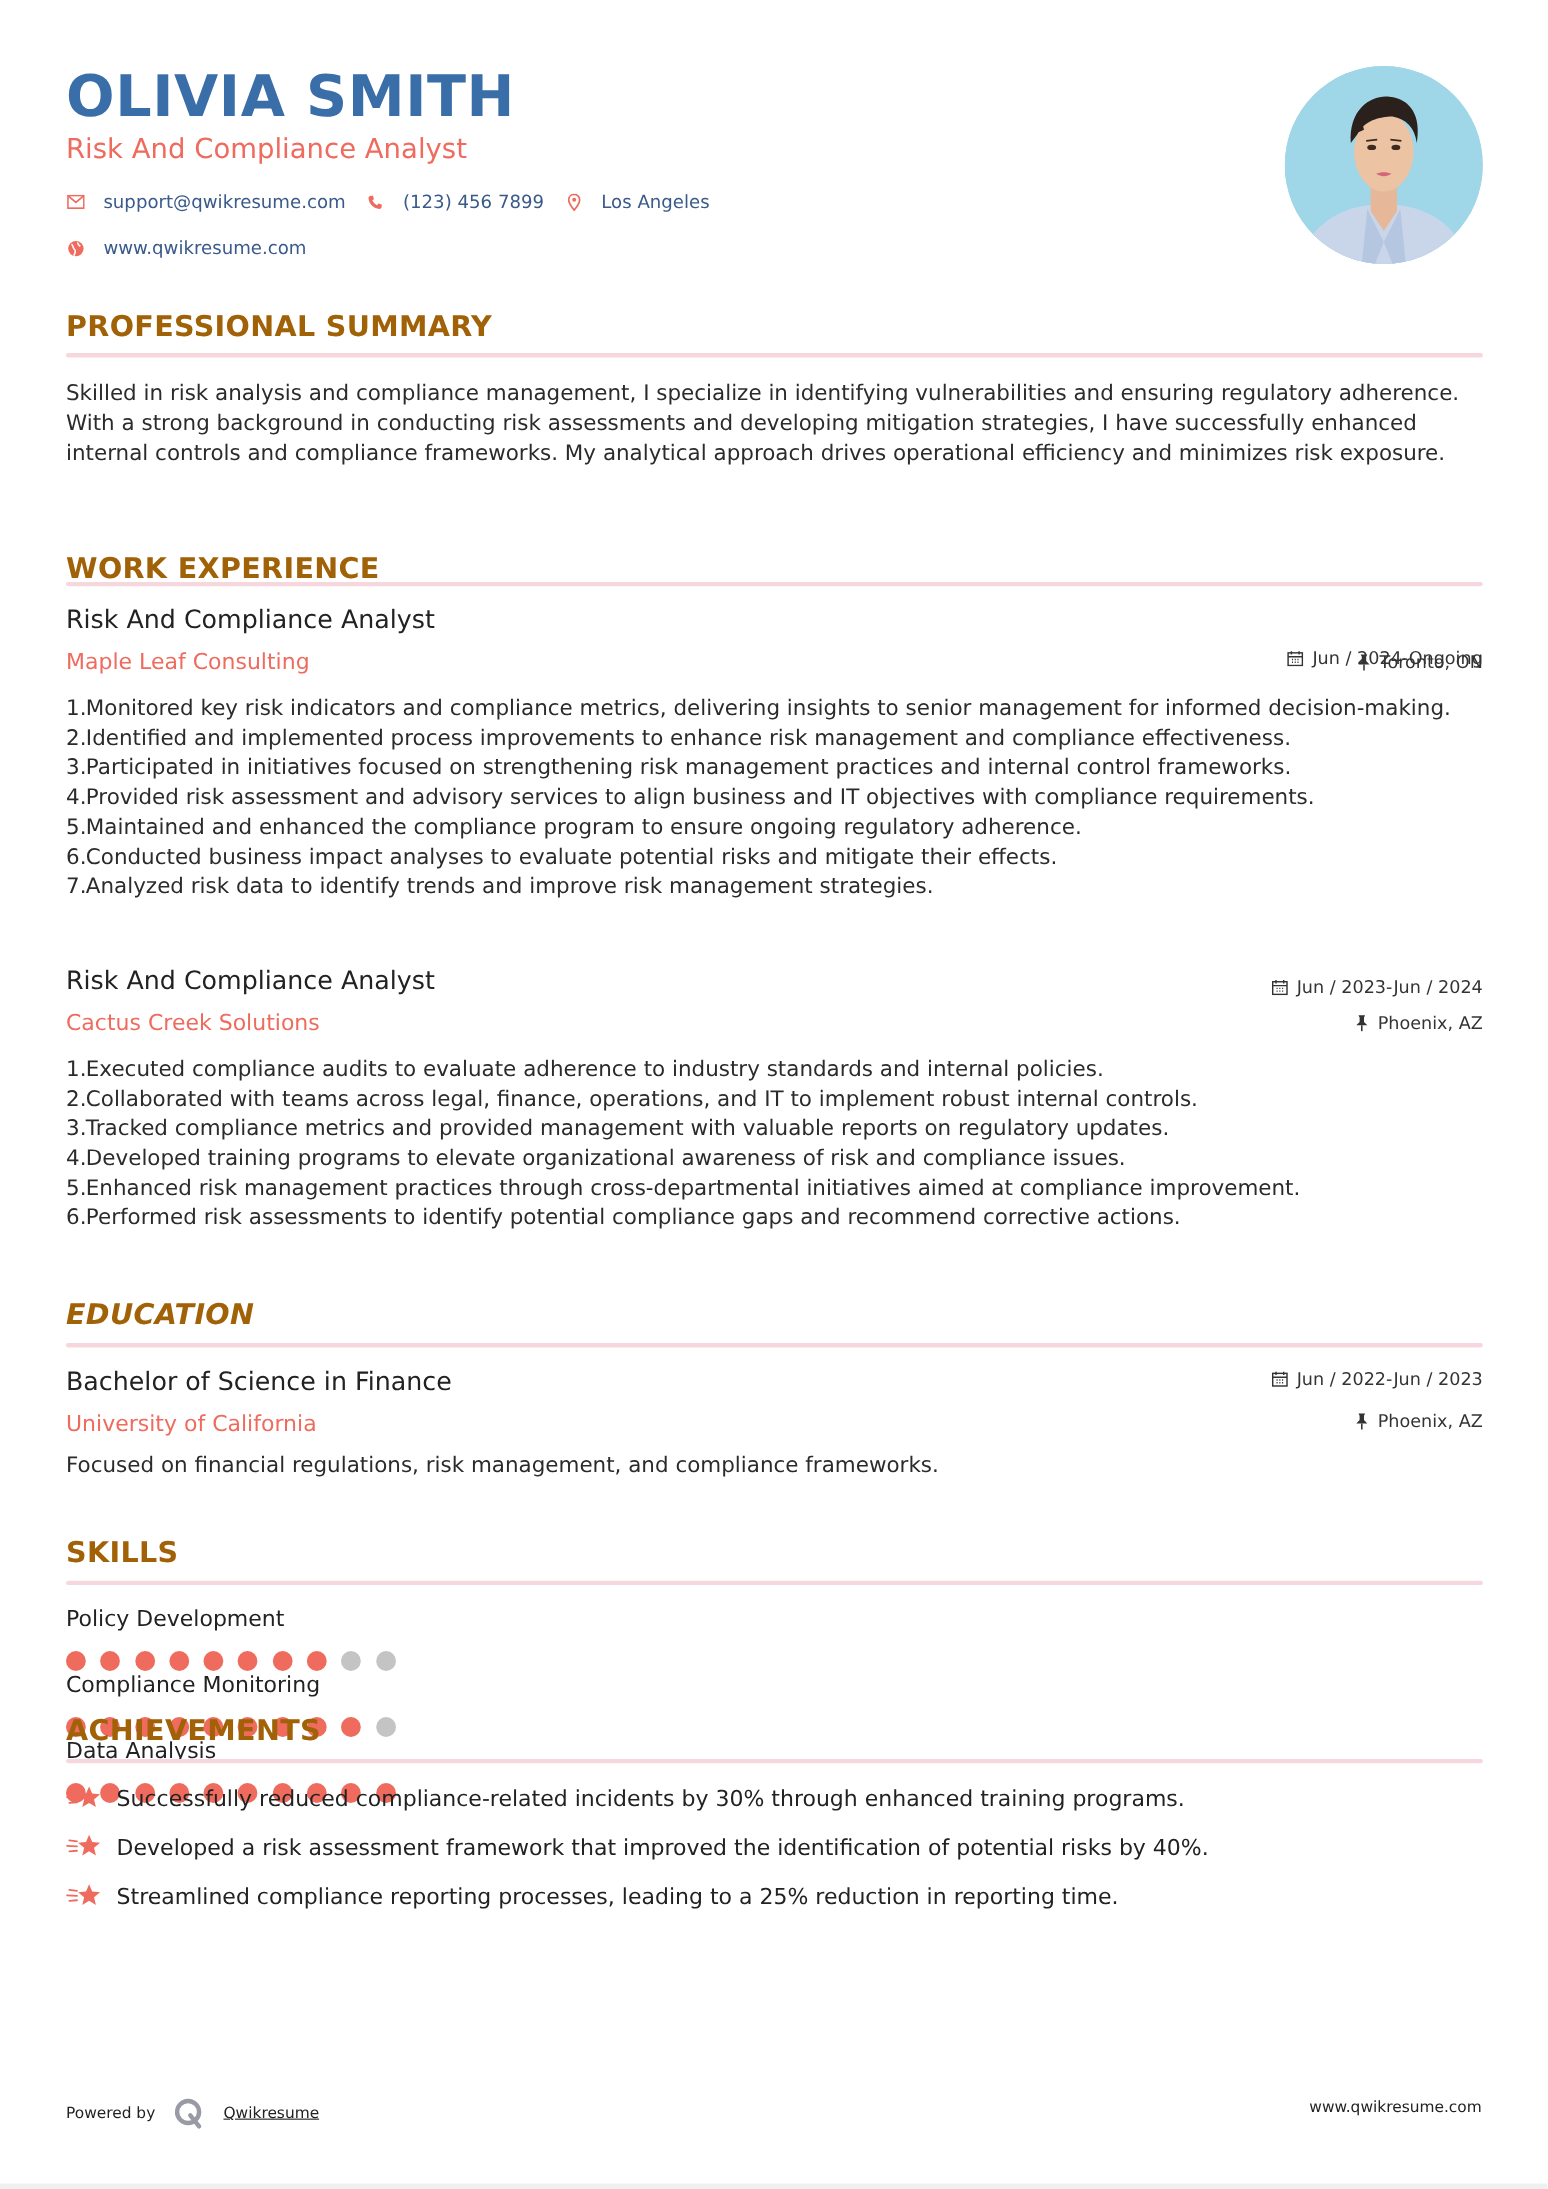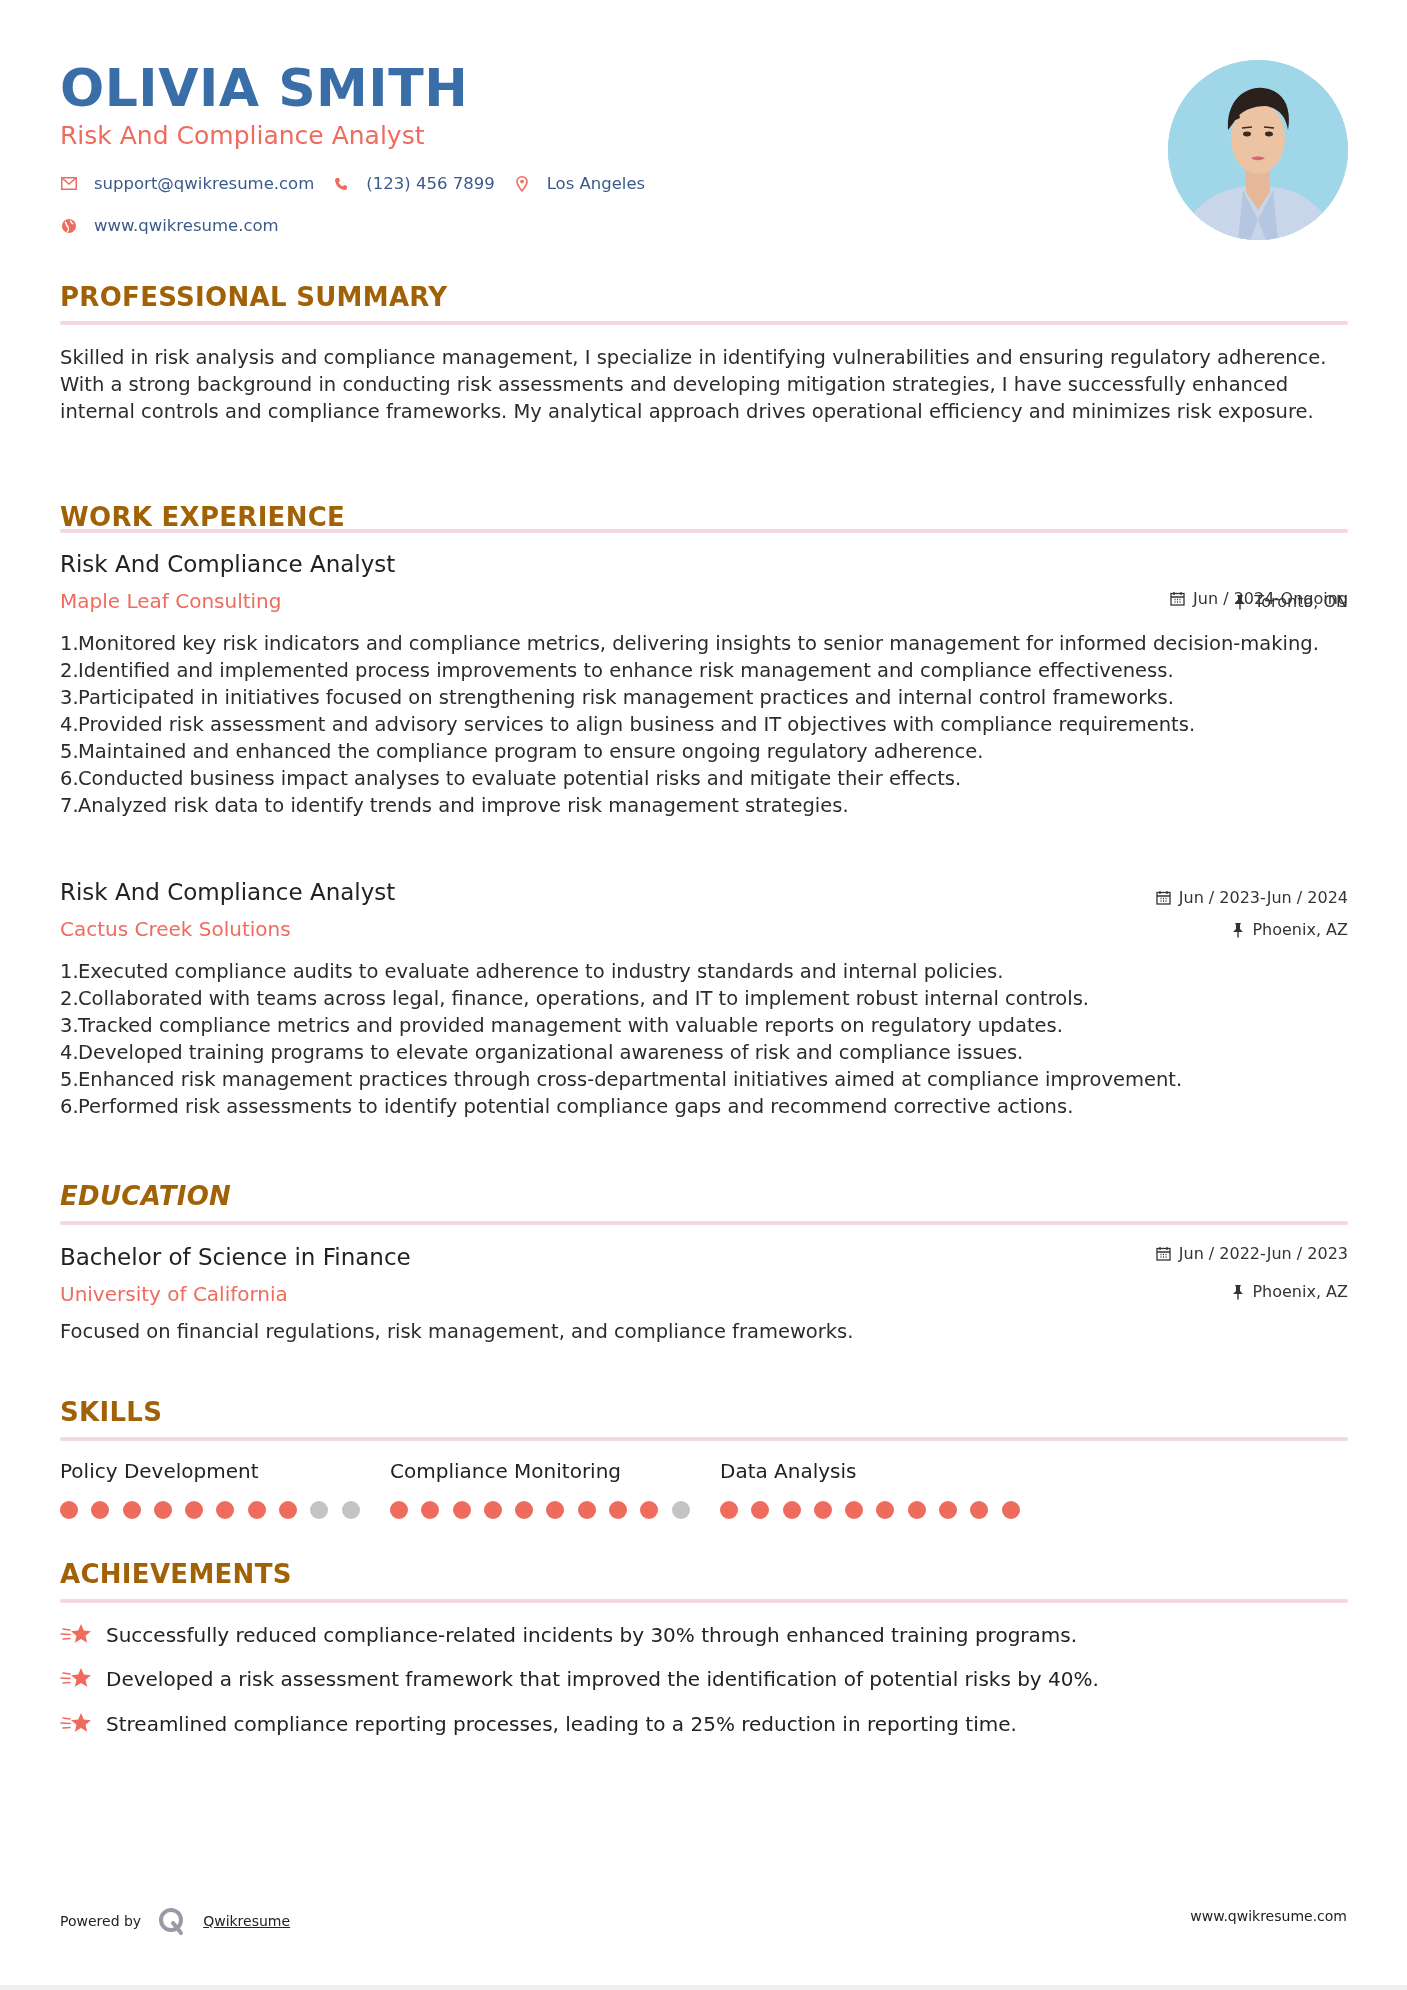--- a/index.html
+++ b/index.html
@@ -15,21 +15,21 @@
   .sec-h { left: 60px; font-size: 26px; font-weight: bold; color: #a16207; letter-spacing: 0.3px; }
   .sec-line { left: 60px; width: 1288px; height: 4px; background: #f5d7dd; border-radius: 2px; }
   .para { left: 60px; width: 1290px; font-size: 19.5px; line-height: 27px; color: #2b2b2b; }
   .job-title { left: 60px; font-size: 23px; color: #222; }
   .company { left: 60px; font-size: 20px; color: #ee6b5e; }
   .meta { right: 59px; font-size: 16px; color: #333; display: flex; align-items: center; justify-content: flex-end; }
   .meta .mi { margin-right: 8px; color: #333; display: inline-flex; }
   ol.list { left: 60px; width: 1290px; font-size: 19.5px; line-height: 27px; list-style: none; counter-reset: item; }
   ol.list li { position: relative; padding-left: 18px; counter-increment: item; }
   ol.list li::before { content: counter(item) "."; position: absolute; left: 0; }
-  .skills { left: 60px; width: 1290px; display: flex; }
+  .skills { left: 60px; width: 1290px; display: flex; flex-direction: column; }
   .skill { width: 330px; }
   .skill-name { font-size: 20px; color: #222; height: 30px; }
   .dots { display: flex; margin-top: 12px; }
   .dot { width: 18px; height: 18px; border-radius: 50%; margin-right: 13.3px; background: #ee6b5e; }
   .dot.off { background: #c4c4c4; }
   .ach { left: 60px; display: flex; align-items: center; font-size: 20px; color: #222; }
   .ach .star { width: 34px; height: 28px; margin-right: 12px; display: inline-flex; }
   .footer-l { left: 60px; top: 1906px; display: flex; align-items: center; font-size: 14px; color: #222; }
   .footer-l .q { margin: 0 16px 0 16px; display: inline-flex; }
   .footer-l a { color: #222; text-decoration: underline; }

